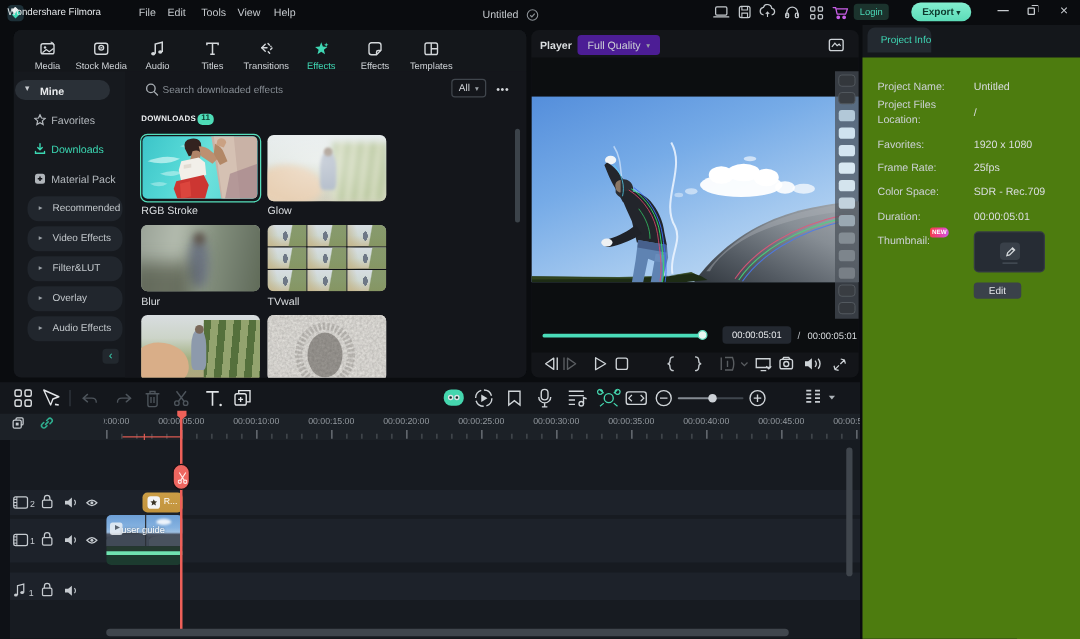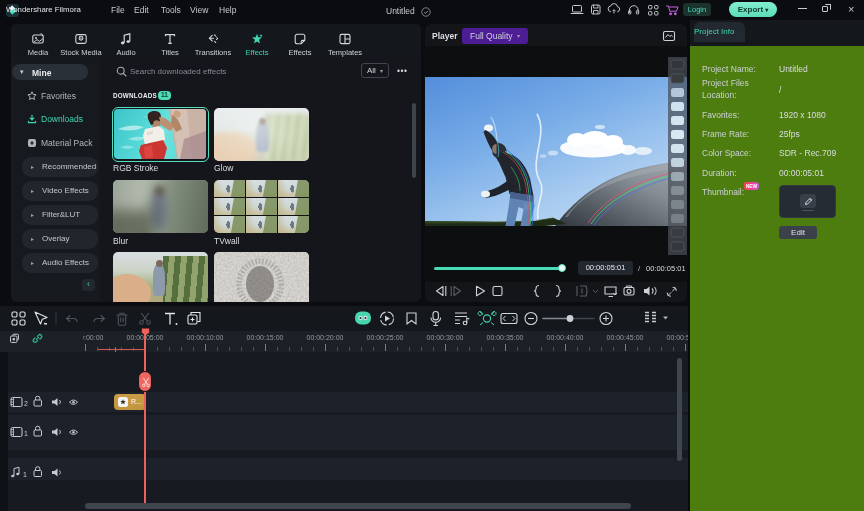--- a/index.html
+++ b/index.html
@@ -397,21 +397,21 @@
             <path d="M201 5.5 l1-1.5 h4 l1 1.5"></path>
         <path d="M219 7 h2.5 l3-2.5 v9 l-3-2.5 h-2.5z" fill="#ced3d7" stroke="none"></path>
             <path d="M227 6.5 a3.5 3.5 0 0 1 0 5 M229.5 5 a6 6 0 0 1 0 8"></path>
         <path d="M243 13.5 l3.2-3.2 M242.2 10.6 l.8 2.9 2.9.8 M250.5 6 l-3.2 3.2 M251.3 8.9 l-.8-2.9 -2.9-.8" stroke-width="1"></path>
       </g>
     </svg>
   </div>
 </div>
 
 <div class="a" id="rightpanel" style="left:690px;top:20px;width:174px;height:491px;background:#14171b">
-  <div class="a" style="left:4px;top:2px;width:51px;height:20px;background:#232930;border-radius:6px 6px 0 0;color:#3ed7b4;font-size:8px;text-align:left;line-height:20px">Project Info</div>
+  <div class="a" style="left:4px;top:2px;width:51px;height:20px;background:#232930;border-radius:6px 6px 0 0;color:#3ed7b4;font-size:8px;text-align:right;line-height:20px">Project Info</div>
   <div class="a" style="left:0;top:26px;width:174px;height:465px;background:#4d7c0f">
     <div class="srow" style="top:13px">Project Name:</div>
         <div class="srow" style="left:89px;top:13px;color:#dadde0">Untitled</div>
     <div class="srow" style="top:31px;line-height:12px;width:60px;white-space:normal">Project Files Location:</div>
         <div class="srow" style="left:89px;top:34px;color:#dadde0">/</div>
     <div class="srow" style="top:59px">Favorites:</div>
         <div class="srow" style="left:89px;top:59px;color:#dadde0">1920 x 1080</div>
     <div class="srow" style="top:78px">Frame Rate:</div>
         <div class="srow" style="left:89px;top:78px;color:#dadde0">25fps</div>
     <div class="srow" style="top:97px">Color Space:</div>
@@ -632,20 +632,34 @@
     </g>
   </svg>
 
   <div class="a" style="left:114px;top:88px;width:32px;height:16px;border-radius:4px;background:linear-gradient(180deg,#cb9d45,#c2943e);overflow:hidden">
     <div class="a" style="left:4px;top:3px;width:10px;height:10px;border-radius:2.5px;background:#f3f4f5"></div>
     <svg class="a" style="left:6px;top:5px" width="6" height="6" viewBox="0 0 6 6">
           <path d="M3 0.3 l.8 1.7 1.9.2 -1.4 1.2 .4 1.9 -1.7-1 -1.7 1 .4-1.9 L.3 2.2 l1.9-.2z" fill="#3a3325"></path>
         </svg>
     <div class="a" style="left:17px;top:4px;font-size:7px;color:#fdfdfd">R...</div>
   </div>
+  <div class="a" id="vclip" style="left:85px;top:106px;width:61px;height:40px;border-radius:4px;overflow:hidden">
+    <div class="a" style="left:0;top:0;width:61px;height:25px;background:linear-gradient(180deg,#6d9fd6 0%,#85b2e0 40%,#9dbfe2 55%,#4d5564 62%,#3d4450 75%,#343a45 100%)"></div>
+    <div class="a" style="left:0;top:14px;width:34px;height:11px;background:#414a57;border-radius:60% 40% 0 0"></div>
+    <div class="a" style="left:34px;top:16px;width:27px;height:9px;background:#49525e;border-radius:50% 30% 0 0"></div>
+    <div class="a" style="left:30.5px;top:0;width:1px;height:25px;background:#2c3138"></div>
+    <div class="a" style="left:40px;top:3px;width:12px;height:5px;background:rgba(250,252,254,.9);border-radius:50%;filter:blur(1px)"></div>
+    <div class="a" style="left:3px;top:6px;width:10px;height:10px;border-radius:2px;background:rgba(235,240,244,.85)">
+          <div style="width:0;height:0;border-left:4px solid #5a6470;border-top:2.8px solid transparent;border-bottom:2.8px solid transparent;margin:2.2px 0 0 3.5px"></div>
+        </div>
+    <div class="a" style="left:12px;top:7px;font-size:7.5px;color:#fafcfd;text-shadow:0 0 2px rgba(0,0,0,.45);white-space:nowrap">user guide</div>
+    <div class="a" style="left:0;top:25px;width:61px;height:4px;background:#24392f"></div>
+    <div class="a" style="left:0;top:29px;width:61px;height:2.5px;background:#6fe3b0"></div>
+    <div class="a" style="left:0;top:31.5px;width:61px;height:8.5px;background:#1c3b2f"></div>
+  </div>
 
   <div class="a" style="left:144.2px;top:25px;width:1.4px;height:174px;background:#ee6059"></div>
   <svg class="a" style="left:140.5px;top:22px" width="9" height="8" viewBox="0 0 9 8">
         <path d="M.8 .5 h7.4 v4 L4.5 7.5 .8 4.5z" fill="#ef6159"></path>
       </svg>
   <div class="a" style="left:138px;top:65px;width:14px;height:21px;border-radius:7px;background:#ee6660;border:1px solid #1a1114">
     <svg style="margin:4.5px 0 0 2.5px" width="8" height="11" viewBox="0 0 8 11" fill="none" stroke="#ffe8e6" stroke-width=".9">
           <circle cx="1.8" cy="8.4" r="1.3"></circle>
           <circle cx="6.2" cy="8.4" r="1.3"></circle>
           <path d="M2.6 7.3 L6.6 1 M5.4 7.3 L1.4 1"></path>

